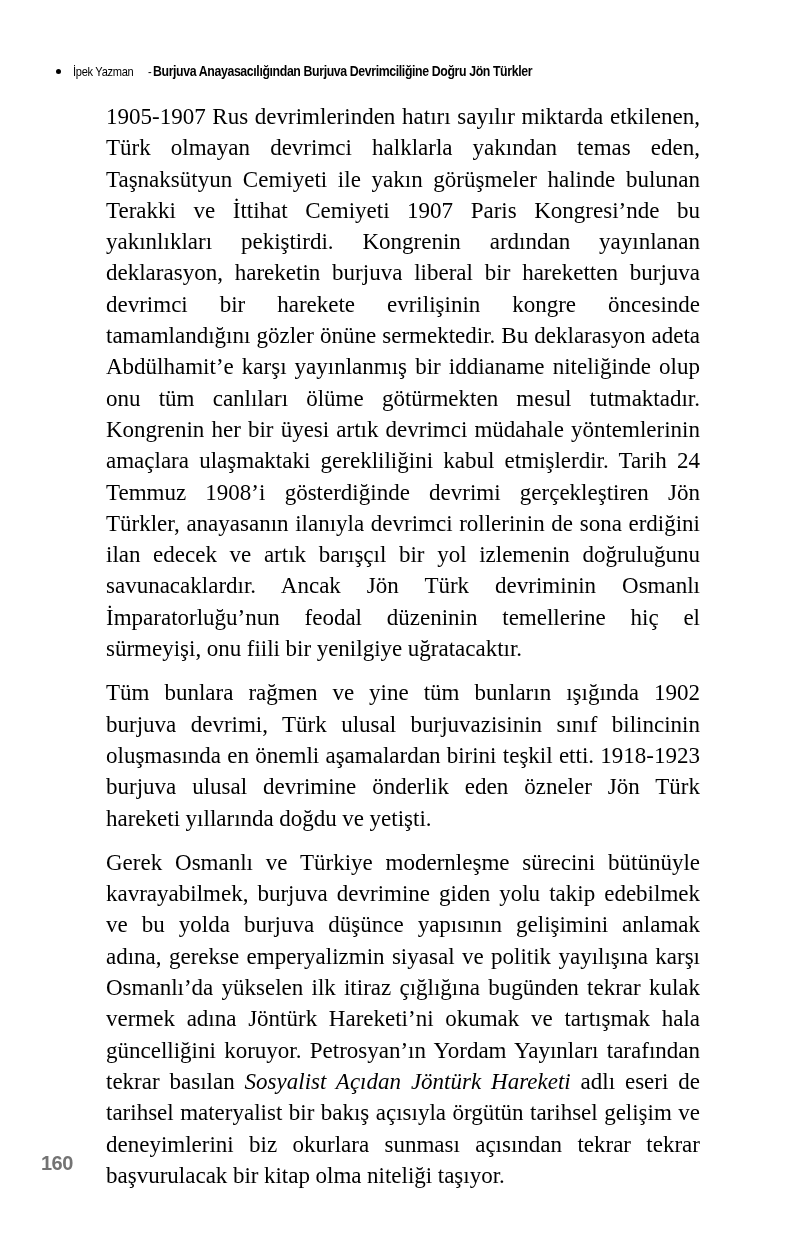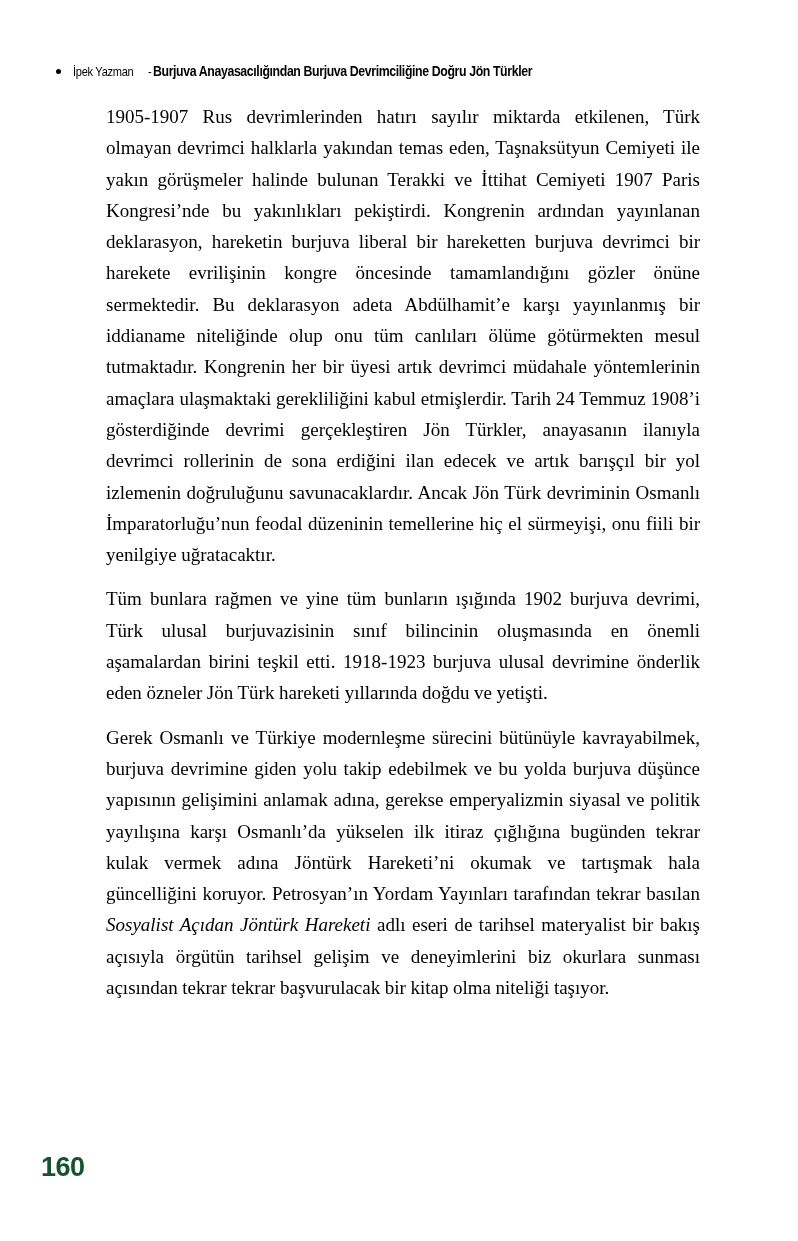--- a/index.html
+++ b/index.html
@@ -74,45 +74,45 @@
   }
 
   
   .text-column {
     position: absolute;
     left: 106px;
     top: 101px;
     width: 594px;
   }
   .body-paragraph {
-    font-size: 19px;
+    font-size: 23px;
     line-height: 31.3px;
     text-align: justify;
     text-justify: inter-word;
     margin: 0 0 13px 0;
     hyphens: none;
     word-spacing: -0.2px;
   }
   .body-paragraph:last-child {
     margin-bottom: 8px;
   }
   .book-title-italic {
     font-style: italic;
   }
 
   
   .folio {
     position: absolute;
     left: 41px;
     top: 1152px;
     font-family: "Liberation Sans", "DejaVu Sans", sans-serif;
-    font-size: 27px;
+    font-size: 20px;
     font-weight: 700;
     letter-spacing: -0.5px;
-    color: #14532d;
+    color: #737373;
   }
 </style>
 </head>
 <body>
 
 <div class="page">
 
   <div class="running-header">
     <span class="header-bullet"></span>
     <span class="header-author">İpek Yazman</span>

